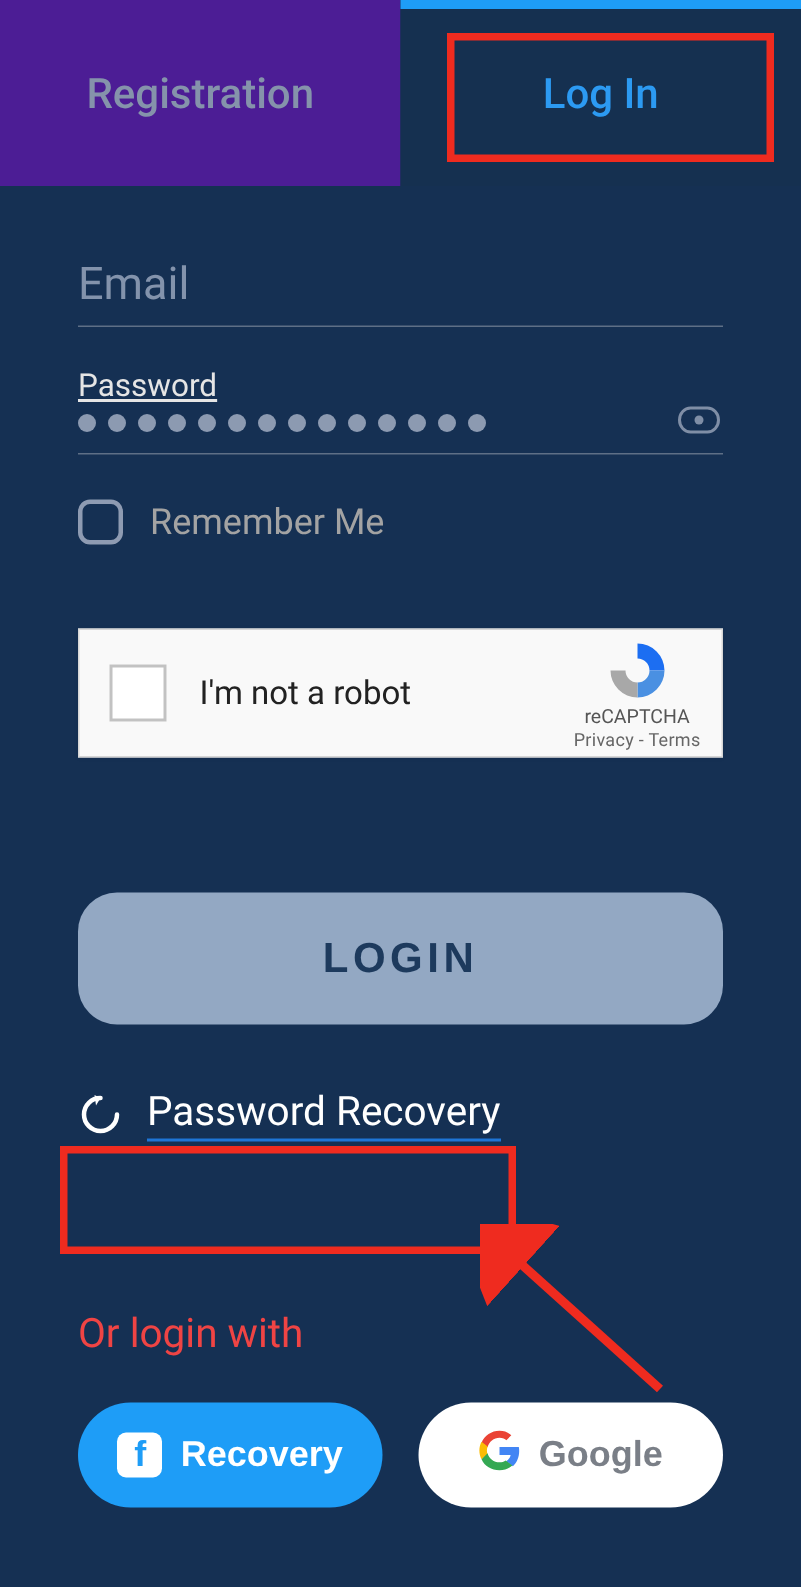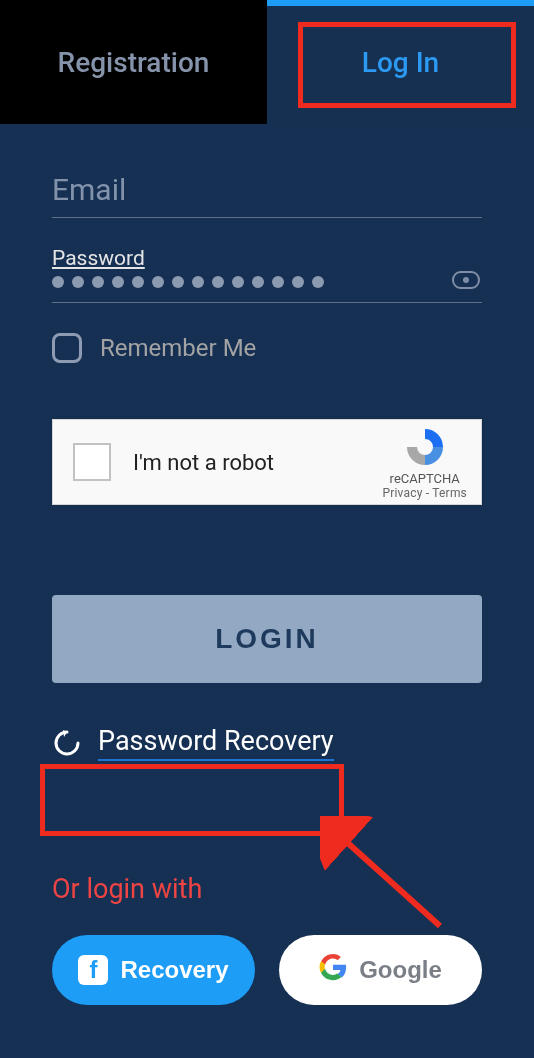--- a/index.html
+++ b/index.html
@@ -15,21 +15,21 @@
     position: absolute; top: 0; right: 0; height: 6px; width: 50%;
     background: #1e9df7;
   }
   .tabs {
     display: flex; width: 100%; height: 124px;
   }
   .tab {
     flex: 1; display: flex; align-items: center; justify-content: center;
     font-size: 28px; font-weight: 500; cursor: pointer;
   }
-  .tab-reg { background: #000000; color: #8593ab; }
+  .tab-reg { background: #4c1d95; color: #8593ab; }
   .tab-login { background: #153050; color: #2c9af2; }
 
   .form-area { padding: 48px 52px 0 52px; }
 
   .field { position: relative; margin-bottom: 28px; }
   .field-label-small {
     display: block; font-size: 21px; color: #e5e5e5; margin-bottom: 6px; text-decoration: underline;
   }
   .email-label {
     color: #8393ac; font-size: 30px; display: block; padding-bottom: 10px;
@@ -62,21 +62,21 @@
   }
   .captcha-text { color:#222;font-size:22px;flex:1; }
   .captcha-right { text-align:center;font-size:13px;color:#666; }
   .captcha-logo {
     width:44px;height:44px;margin:0 auto 2px;position:relative;
   }
   .captcha-logo svg{width:44px;height:44px;}
   .captcha-pt { font-size:12px;color:#666;letter-spacing:0.2px; }
 
   .login-btn {
-    margin-top: 90px; width:100%; height:88px; border:none; border-radius:4px;
+    margin-top: 90px; width:100%; height:88px; border:none; border-radius:26px;
     background:#93a8c3; color:#1d3a5d; font-size:28px; font-weight:700;
     letter-spacing:3px; cursor:pointer;
   }
 
   .recovery-row {
     display:flex;align-items:center;gap:16px;margin-top:42px;
   }
   .refresh-icon{width:30px;height:30px;}
   .recovery-link{
     color:#fff;font-size:27px;border-bottom:2px solid #1e75d6;padding-bottom:2px;

